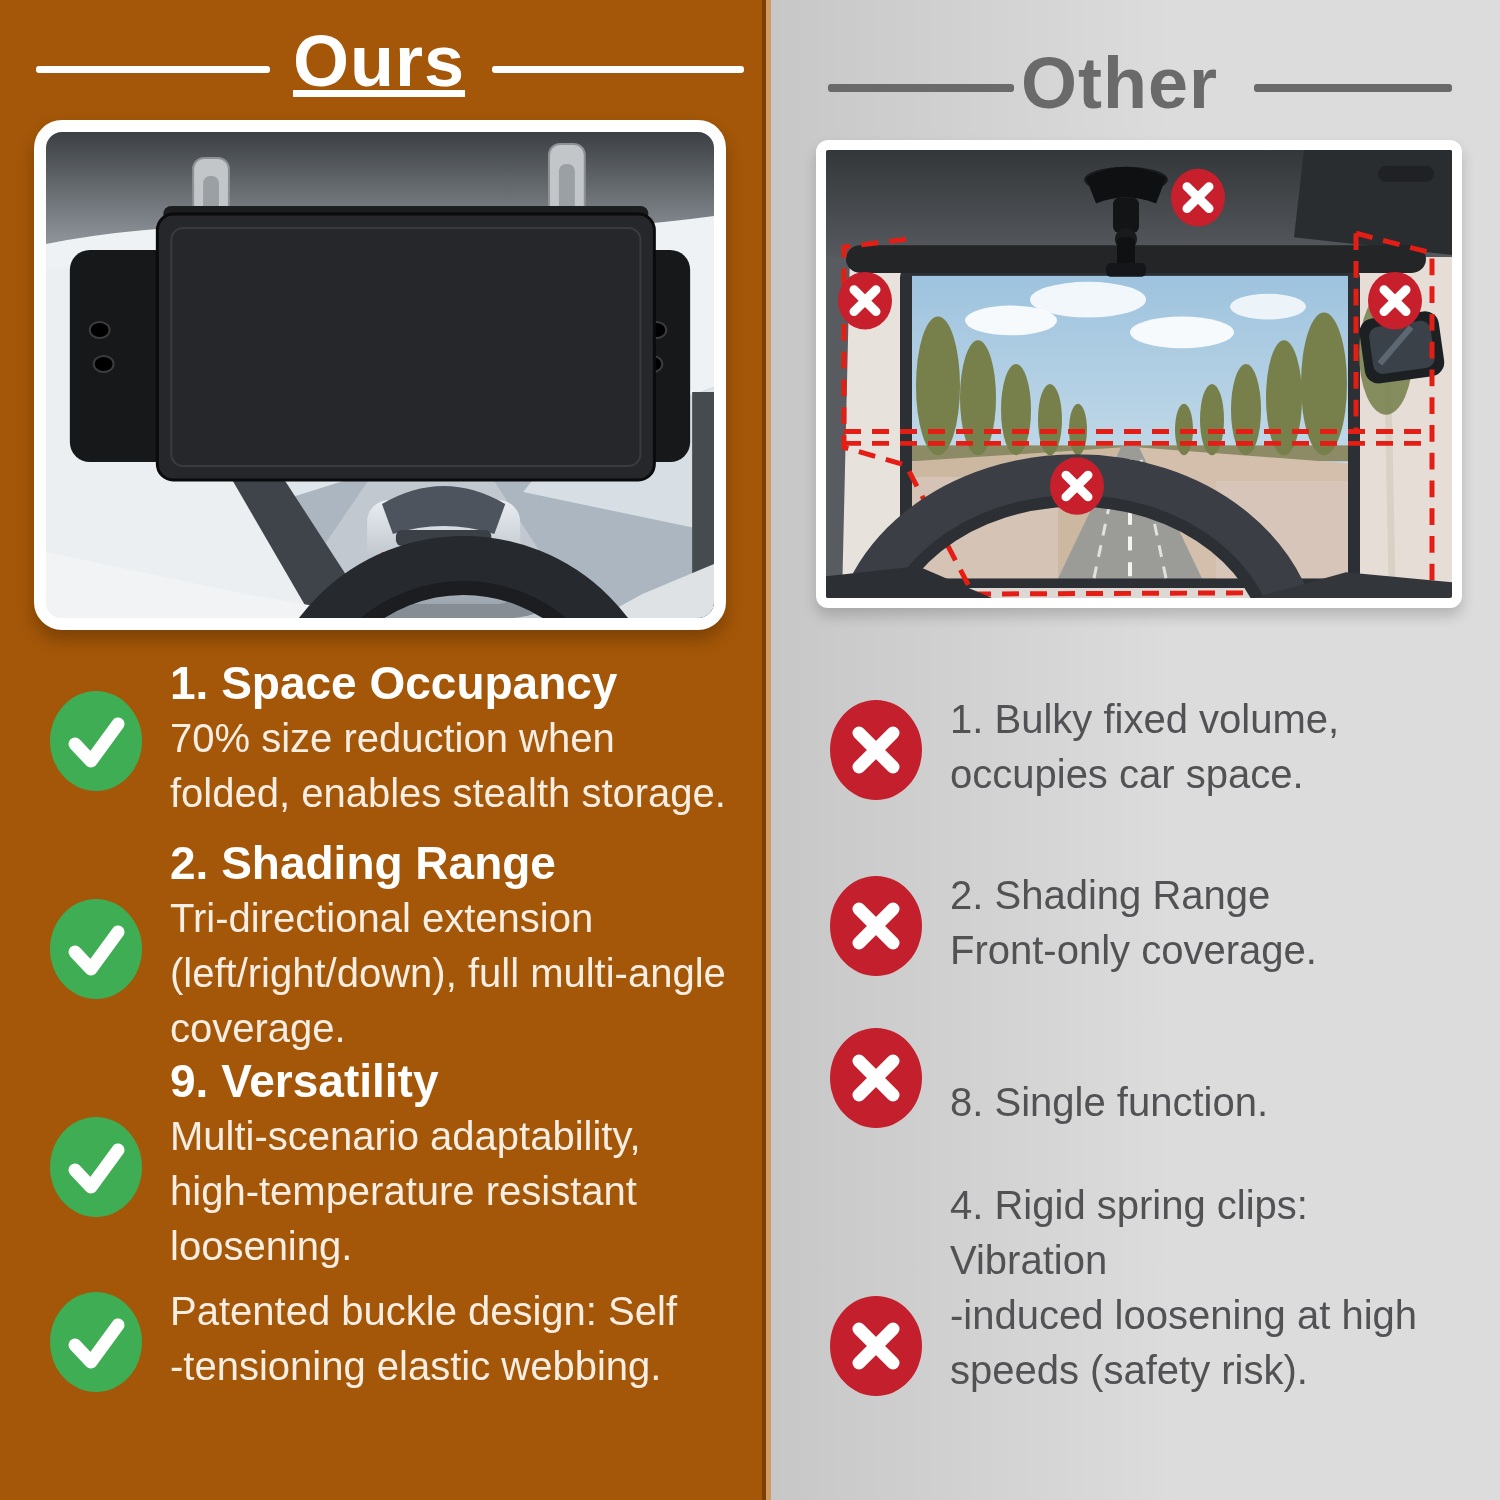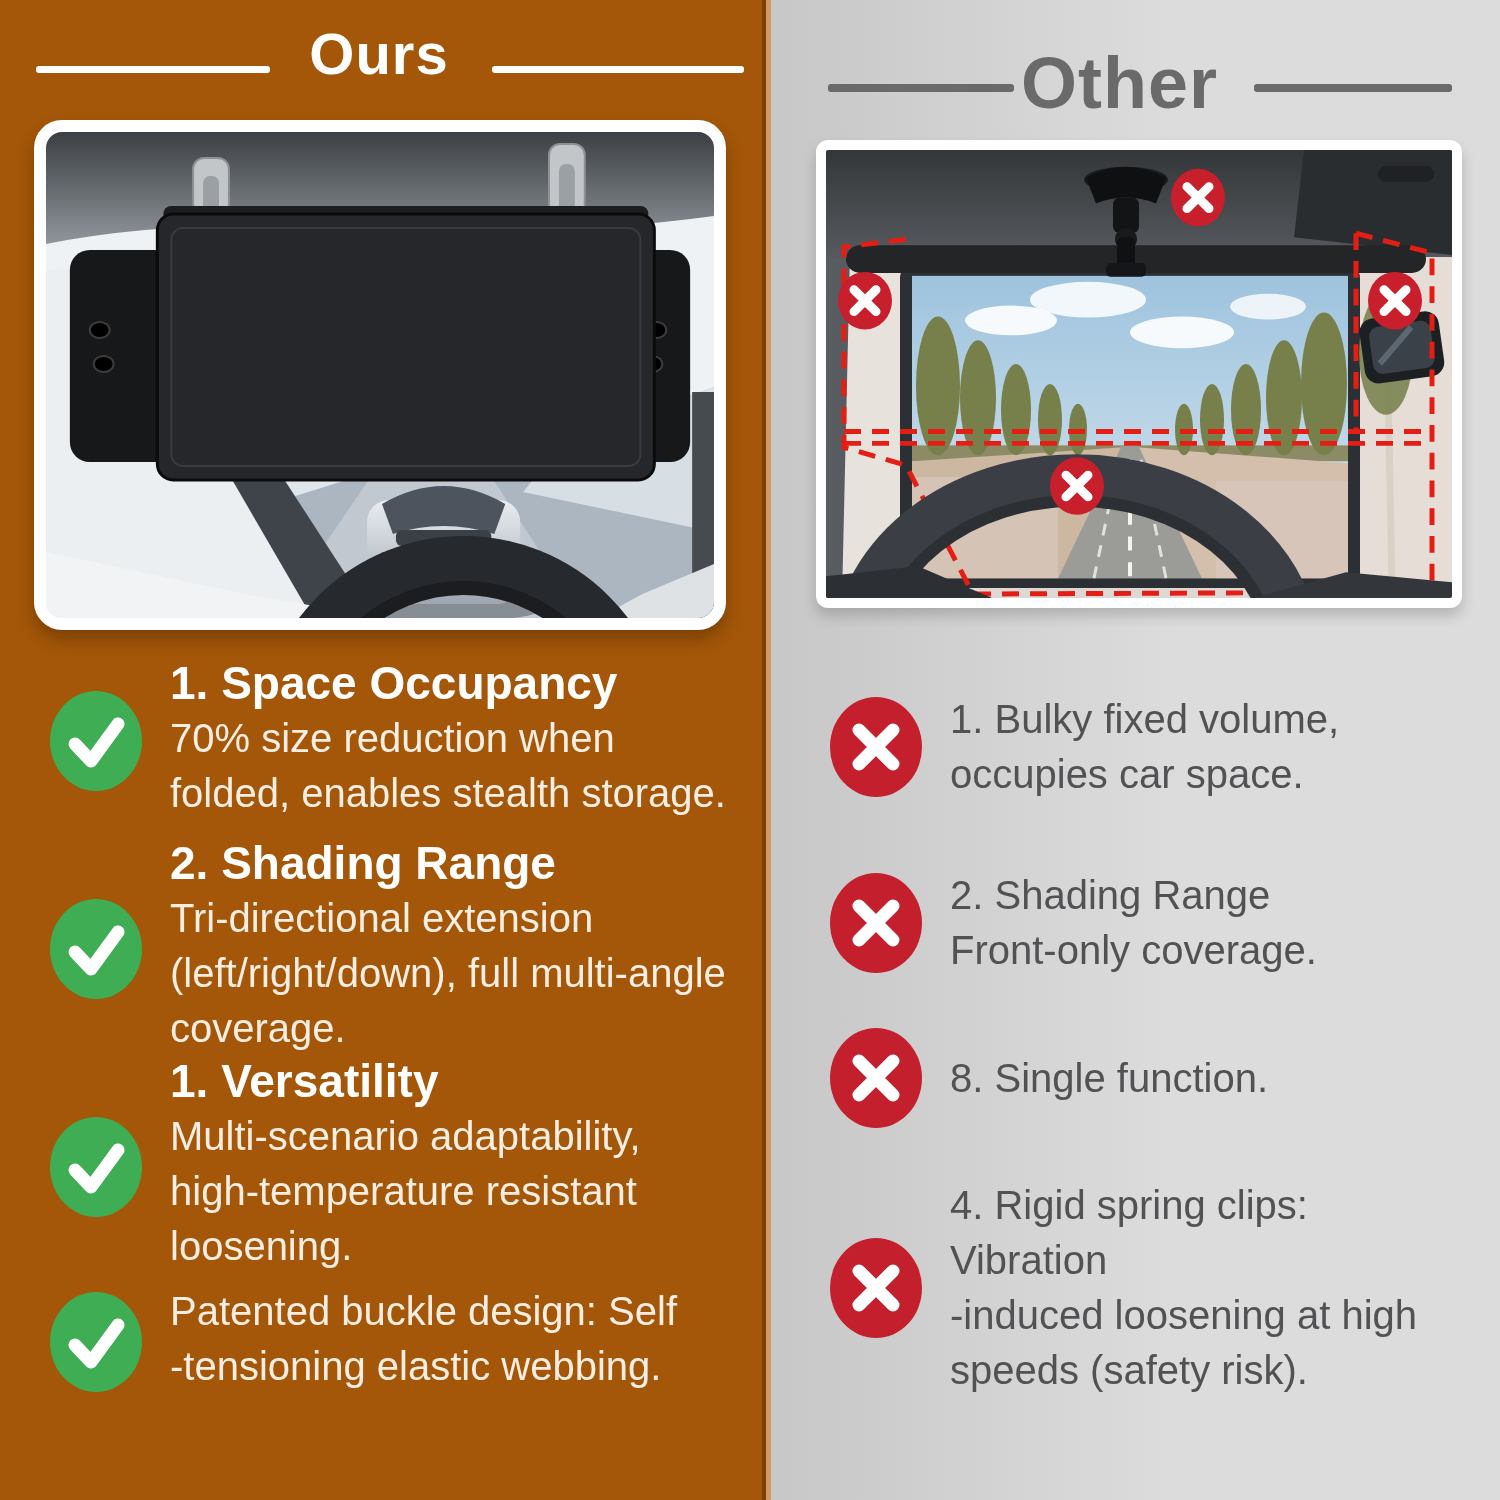--- a/index.html
+++ b/index.html
@@ -16,40 +16,40 @@
 
   
   .panel-left{position:absolute;left:0;top:0;width:762px;height:1500px;background:var(--left-bg);}
   .divider-dark{position:absolute;left:762px;top:0;width:4px;height:1500px;background:#7B3F06;}
   .divider-tan{position:absolute;left:766px;top:0;width:5px;height:1500px;background:#D29A5E;}
   .panel-right{position:absolute;left:771px;top:0;width:729px;height:1500px;
     background:linear-gradient(90deg,var(--right-bg-1),var(--right-bg-2) 55%);}
 
   
   .hdr{position:absolute;text-align:center;font-weight:700;letter-spacing:1px;}
-  .hdr-left{left:0;top:20px;width:758px;font-size:58px;color:var(--left-heading);}
+  .hdr-left{left:0;top:20px;width:758px;font-size:72px;color:var(--left-heading);text-decoration:underline;}
   .hdr-right{left:755px;top:42px;width:729px;font-size:72px;color:var(--right-title);}
   .hline{position:absolute;border-radius:3px;}
   .hl-l1{left:36px;top:66px;width:234px;height:7px;background:#fff;}
   .hl-l2{left:492px;top:66px;width:252px;height:7px;background:#fff;}
   .hl-r1{left:828px;top:84px;width:186px;height:8px;background:var(--right-title);}
   .hl-r2{left:1254px;top:84px;width:198px;height:8px;background:var(--right-title);}
 
   
   .photo{position:absolute;background:#fff;overflow:hidden;}
   .photo svg{display:block;width:100%;height:100%;}
   .photo-left{left:34px;top:120px;width:692px;height:510px;border:12px solid #fff;border-radius:28px;
     box-shadow:0 10px 16px rgba(55,28,0,.35);}
   .photo-right{left:816px;top:140px;width:646px;height:468px;border:10px solid #fff;border-radius:12px;
     box-shadow:0 8px 14px rgba(0,0,0,.18);}
 
   
   .row{position:absolute;display:flex;gap:26px;}
   .row-left{left:48px;width:680px;align-items:center;}
-  .row-right{left:828px;width:640px;align-items:center;}
+  .row-right{left:828px;width:640px;align-items:flex-end;}
   .badge{flex:0 0 96px;width:96px;height:103px;}
   .row-left .badge{margin-top:6px;}
   .benefit-heading{font-size:46px;line-height:1.2;font-weight:700;color:var(--left-heading);white-space:pre-line;max-width:578px;}
   .benefit-body{font-size:40px;line-height:1.375;color:var(--left-body);white-space:pre-line;max-width:582px;margin-top:0;}
   .drawback-text{font-size:40px;line-height:1.375;color:var(--right-text);white-space:pre-line;max-width:535px;}
 
   .icon-check ellipse{fill:var(--green);}
   .icon-cross ellipse{fill:var(--red);}
 </style>
 </head>
@@ -272,21 +272,21 @@
   </div>
 
   <div class="row row-left" style="top:1054px">
     <span class="badge">
       <svg viewBox="0 0 96 103" class="icon-check">
           <ellipse cx="48" cy="51" rx="46" ry="50"></ellipse>
           <path d="M27 54 L43 71 L70 34" stroke="#fff" stroke-width="13" fill="none" stroke-linecap="round" stroke-linejoin="round"></path>
         </svg>
     </span>
     <div>
-      <h3 class="benefit-heading">1. Versatility</h3>
+      <h3 class="benefit-heading">9. Versatility</h3>
       <p class="benefit-body">Multi-scenario adaptability,
 high-temperature resistant
 loosening.</p>
     </div>
   </div>
 
   <div class="row row-left" style="top:1284px">
     <span class="badge">
       <svg viewBox="0 0 96 103" class="icon-check">
           <ellipse cx="48" cy="51" rx="46" ry="50"></ellipse>

